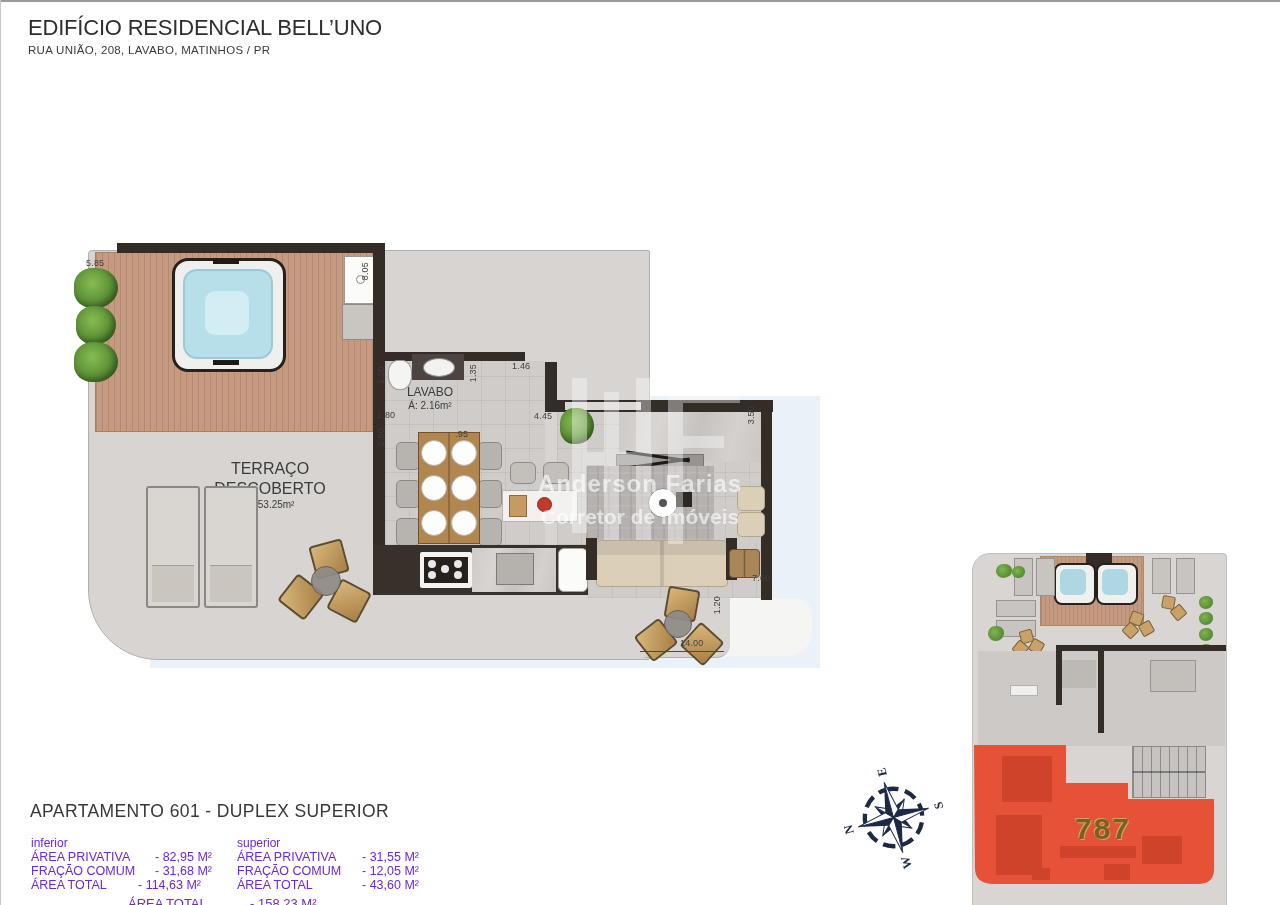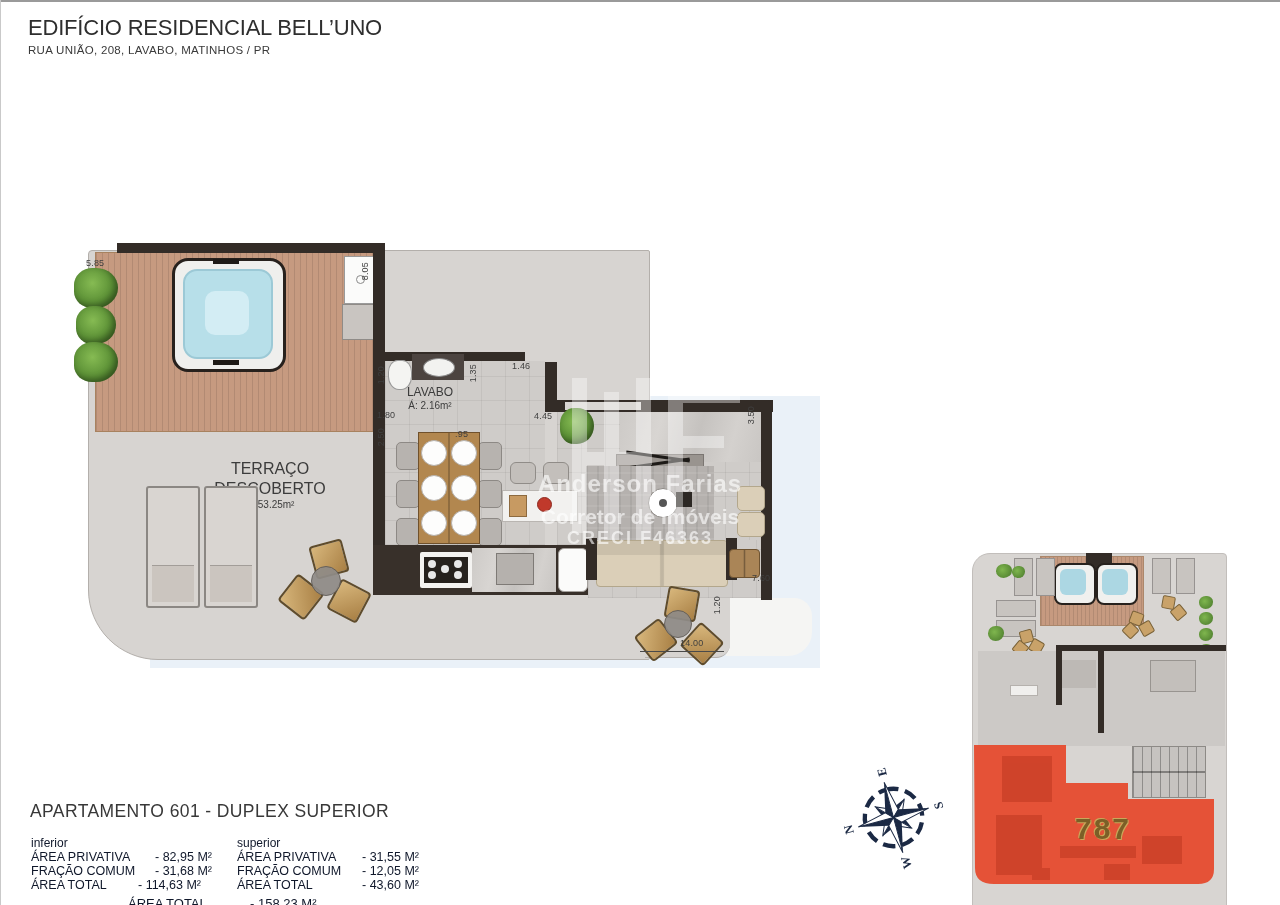--- a/index.html
+++ b/index.html
@@ -17,21 +17,21 @@
          background:radial-gradient(circle at 42% 38%,#86bb53 0%,#5c9136 55%,#3f6d24 100%);
          box-shadow:inset -3px -3px 6px rgba(0,0,0,.35)}
   .chairq{position:absolute;background:linear-gradient(135deg,#d8b77c,#a87f44);border:2px solid #5f4c2c;border-radius:4px}
   .mchair{position:absolute;background:#c9a269;border:1px solid #7a6238;border-radius:2px}
   .lounger{position:absolute;background:#d9d5d1;border:2px solid #8b8783;border-radius:3px}
   .lounger .pad{position:absolute;left:4px;right:4px;bottom:4px;height:36px;background:#cbc5bf;border-top:1px solid #a29d98}
   .wood{background-color:#c69a80;background-image:repeating-linear-gradient(90deg,rgba(0,0,0,.10) 0 1px,transparent 1px 6px)}
   .woodsm{background-color:#c69a80;background-image:repeating-linear-gradient(90deg,rgba(0,0,0,.10) 0 1px,transparent 1px 4px)}
   .marble{background:linear-gradient(105deg,#cdcac7 0%,#d8d5d2 28%,#c5c2bf 55%,#d4d1ce 78%,#c9c6c3 100%)}
   .wm{position:absolute;text-align:center;color:rgba(255,255,255,.62);font-weight:bold}
-  .info-row{position:absolute;font-size:12.5px;color:#0f172a;white-space:nowrap}
+  .info-row{position:absolute;font-size:12.5px;color:#6d28d9;white-space:nowrap}
   .graybox{position:absolute;background:#c8c4c0;border:1px solid #979391}
   .mplant{position:absolute;border-radius:50% 45% 55% 50%;
           background:radial-gradient(circle at 40% 40%,#7fb64e,#47762a)}
 </style>
 </head>
 <body>
 
 <div class="abs" style="left:0;top:0;width:1280px;height:2px;background:#9a9a9a"></div>
 <div class="abs" style="left:0;top:0;width:1px;height:905px;background:#c9c9c9"></div>
 
@@ -195,21 +195,20 @@
     <div class="abs" style="left:17px;top:3px;width:15px;height:155px;background:#fff"></div>
     <div class="abs" style="left:49px;top:17px;width:15px;height:148px;background:#fff"></div>
     <div class="abs" style="left:81px;top:3px;width:15px;height:162px;background:#fff"></div>
     <div class="abs" style="left:17px;top:77px;width:80px;height:13px;background:#fff"></div>
     <div class="abs" style="left:113px;top:3px;width:15px;height:166px;background:#fff"></div>
     <div class="abs" style="left:113px;top:15px;width:72px;height:13px;background:#fff"></div>
     <div class="abs" style="left:113px;top:61px;width:56px;height:12px;background:#fff"></div>
   </div>
   <div class="wm" style="left:0;top:95px;width:290px;font-size:24px;letter-spacing:1px">Anderson Farias</div>
   <div class="wm" style="left:0;top:130px;width:290px;font-size:21px">Corretor de Imóveis</div>
-  <div class="wm" style="left:0;top:153px;width:290px;font-size:18px;letter-spacing:2px">CRECI F46363</div>
 </div>
 
 <div class="abs" style="left:30px;top:801px;font-size:17.5px;color:#383838;letter-spacing:.4px">APARTAMENTO 601 - DUPLEX SUPERIOR</div>
 
 <div class="info-row" style="left:31px;top:836px;font-size:12px">inferior</div>
 <div class="info-row" style="left:31px;top:850px">ÁREA PRIVATIVA</div>
 <div class="info-row" style="left:155px;top:850px">- 82,95 M²</div>
 <div class="info-row" style="left:31px;top:864px">FRAÇÃO COMUM</div>
 <div class="info-row" style="left:155px;top:864px">- 31,68 M²</div>
 <div class="info-row" style="left:31px;top:878px">ÁREA TOTAL</div>

